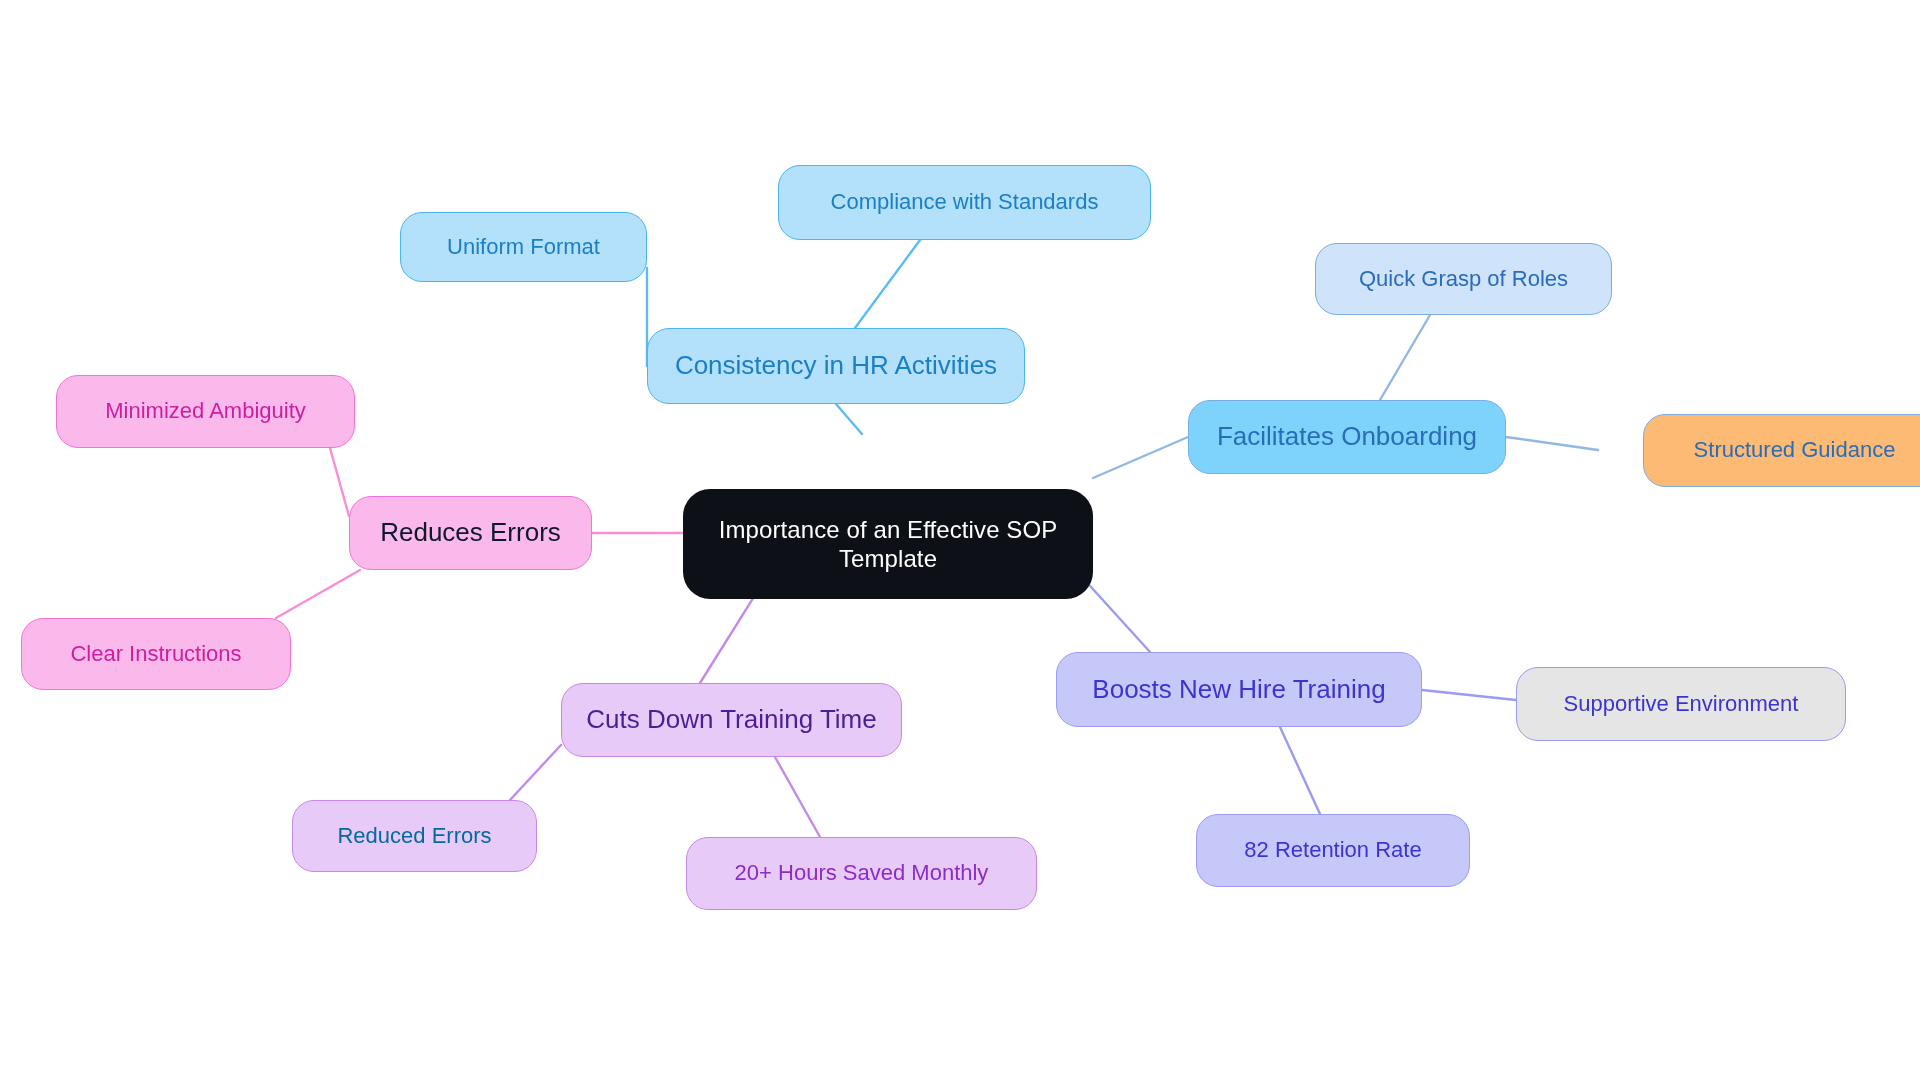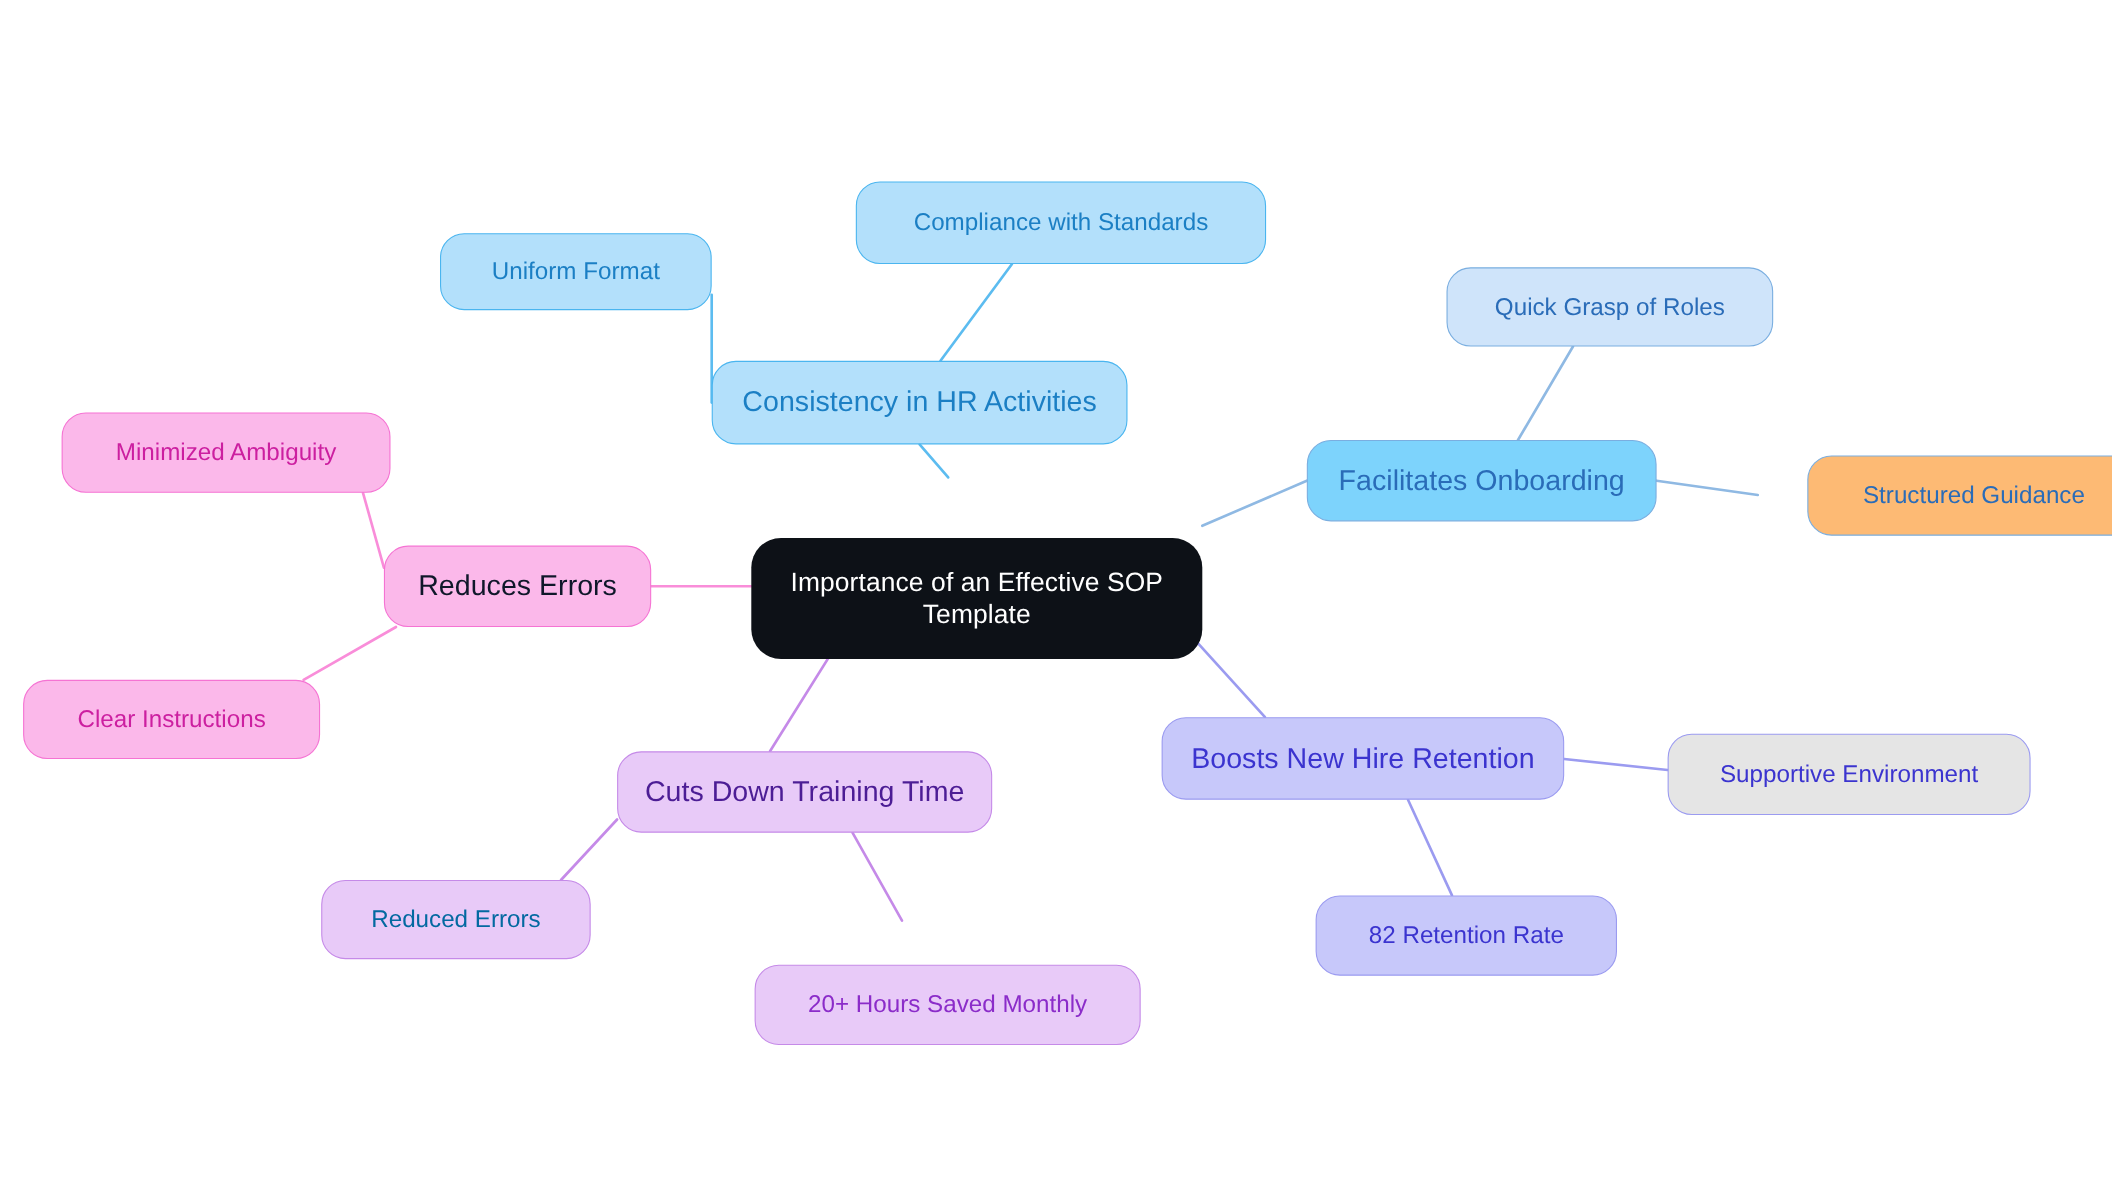--- a/index.html
+++ b/index.html
@@ -79,23 +79,23 @@
     </svg>
   <div id="nodes">
       <div class="node node-root" style="left: 683px; top: 489px; width: 410px; height: 110px; background: rgb(13, 17, 23); color: rgb(255, 255, 255); border-color: rgb(13, 17, 23);"><span>Importance of an Effective SOP
 Template</span></div>
       <div class="node node-branch" style="left: 647px; top: 328px; width: 378px; height: 76px; background: rgb(179, 224, 251); color: rgb(27, 127, 196); border-color: rgb(74, 181, 239);"><span>Consistency in HR Activities</span></div>
       <div class="node node-leaf" style="left: 400px; top: 212px; width: 247px; height: 70px; background: rgb(179, 224, 251); color: rgb(27, 127, 196); border-color: rgb(74, 181, 239);"><span>Uniform Format</span></div>
       <div class="node node-leaf" style="left: 778px; top: 165px; width: 373px; height: 75px; background: rgb(179, 224, 251); color: rgb(27, 127, 196); border-color: rgb(74, 181, 239);"><span>Compliance with Standards</span></div>
       <div class="node node-branch" style="left: 1188px; top: 400px; width: 318px; height: 74px; background: #7dd3fc; color: rgb(42, 108, 184); border-color: rgb(122, 174, 224);"><span>Facilitates Onboarding</span></div>
       <div class="node node-leaf" style="left: 1315px; top: 243px; width: 297px; height: 72px; background: rgb(207, 228, 250); color: rgb(42, 108, 184); border-color: rgb(122, 174, 224);"><span>Quick Grasp of Roles</span></div>
       <div class="node node-leaf" style="left: 1598px; top: 414px; width: 303px; height: 73px; background: #fdba74; color: rgb(42, 108, 184); border-color: rgb(122, 174, 224); margin-left: 45px;"><span>Structured Guidance</span></div>
-      <div class="node node-branch" style="left: 1056px; top: 652px; width: 366px; height: 75px; background: rgb(199, 200, 250); color: rgb(59, 52, 207); border-color: rgb(155, 155, 240);"><span>Boosts New Hire Retention</span></div>
+      <div class="node node-branch" style="left: 1056px; top: 652px; width: 366px; height: 75px; background: rgb(199, 200, 250); color: rgb(59, 52, 207); border-color: rgb(155, 155, 240);"><span>Boosts New Hire Training</span></div>
       <div class="node node-leaf" style="left: 1516px; top: 667px; width: 330px; height: 74px; background: #e5e5e5; color: rgb(59, 52, 207); border-color: rgb(155, 155, 240);"><span>Supportive Environment</span></div>
       <div class="node node-leaf" style="left: 1196px; top: 814px; width: 274px; height: 73px; background: rgb(199, 200, 250); color: rgb(59, 52, 207); border-color: rgb(155, 155, 240);"><span>82 Retention Rate</span></div>
       <div class="node node-branch" style="left: 561px; top: 683px; width: 341px; height: 74px; background: rgb(232, 202, 248); color: #4c1d95; border-color: rgb(197, 138, 232);"><span>Cuts Down Training Time</span></div>
       <div class="node node-leaf" style="left: 292px; top: 800px; width: 245px; height: 72px; background: rgb(232, 202, 248); color: #0369a1; border-color: rgb(197, 138, 232);"><span>Reduced Errors</span></div>
-      <div class="node node-leaf" style="left: 686px; top: 837px; width: 351px; height: 73px; background: rgb(232, 202, 248); color: rgb(139, 44, 201); border-color: rgb(197, 138, 232); margin-top: 40px;"><span>20+ Hours Saved Monthly</span></div>
+      <div class="node node-leaf" style="left: 686px; top: 837px; width: 351px; height: 73px; background: rgb(232, 202, 248); color: rgb(139, 44, 201); border-color: rgb(197, 138, 232);"><span>20+ Hours Saved Monthly</span></div>
       <div class="node node-branch" style="left: 349px; top: 496px; width: 243px; height: 74px; background: rgb(251, 184, 234); color: #0f172a; border-color: rgb(245, 115, 211);"><span>Reduces Errors</span></div>
       <div class="node node-leaf" style="left: 56px; top: 375px; width: 299px; height: 73px; background: rgb(251, 184, 234); color: rgb(204, 31, 160); border-color: rgb(245, 115, 211);"><span>Minimized Ambiguity</span></div>
       <div class="node node-leaf" style="left: 21px; top: 618px; width: 270px; height: 72px; background: rgb(251, 184, 234); color: rgb(204, 31, 160); border-color: rgb(245, 115, 211);"><span>Clear Instructions</span></div>
     </div>
 </div>
 
 </body></html>

